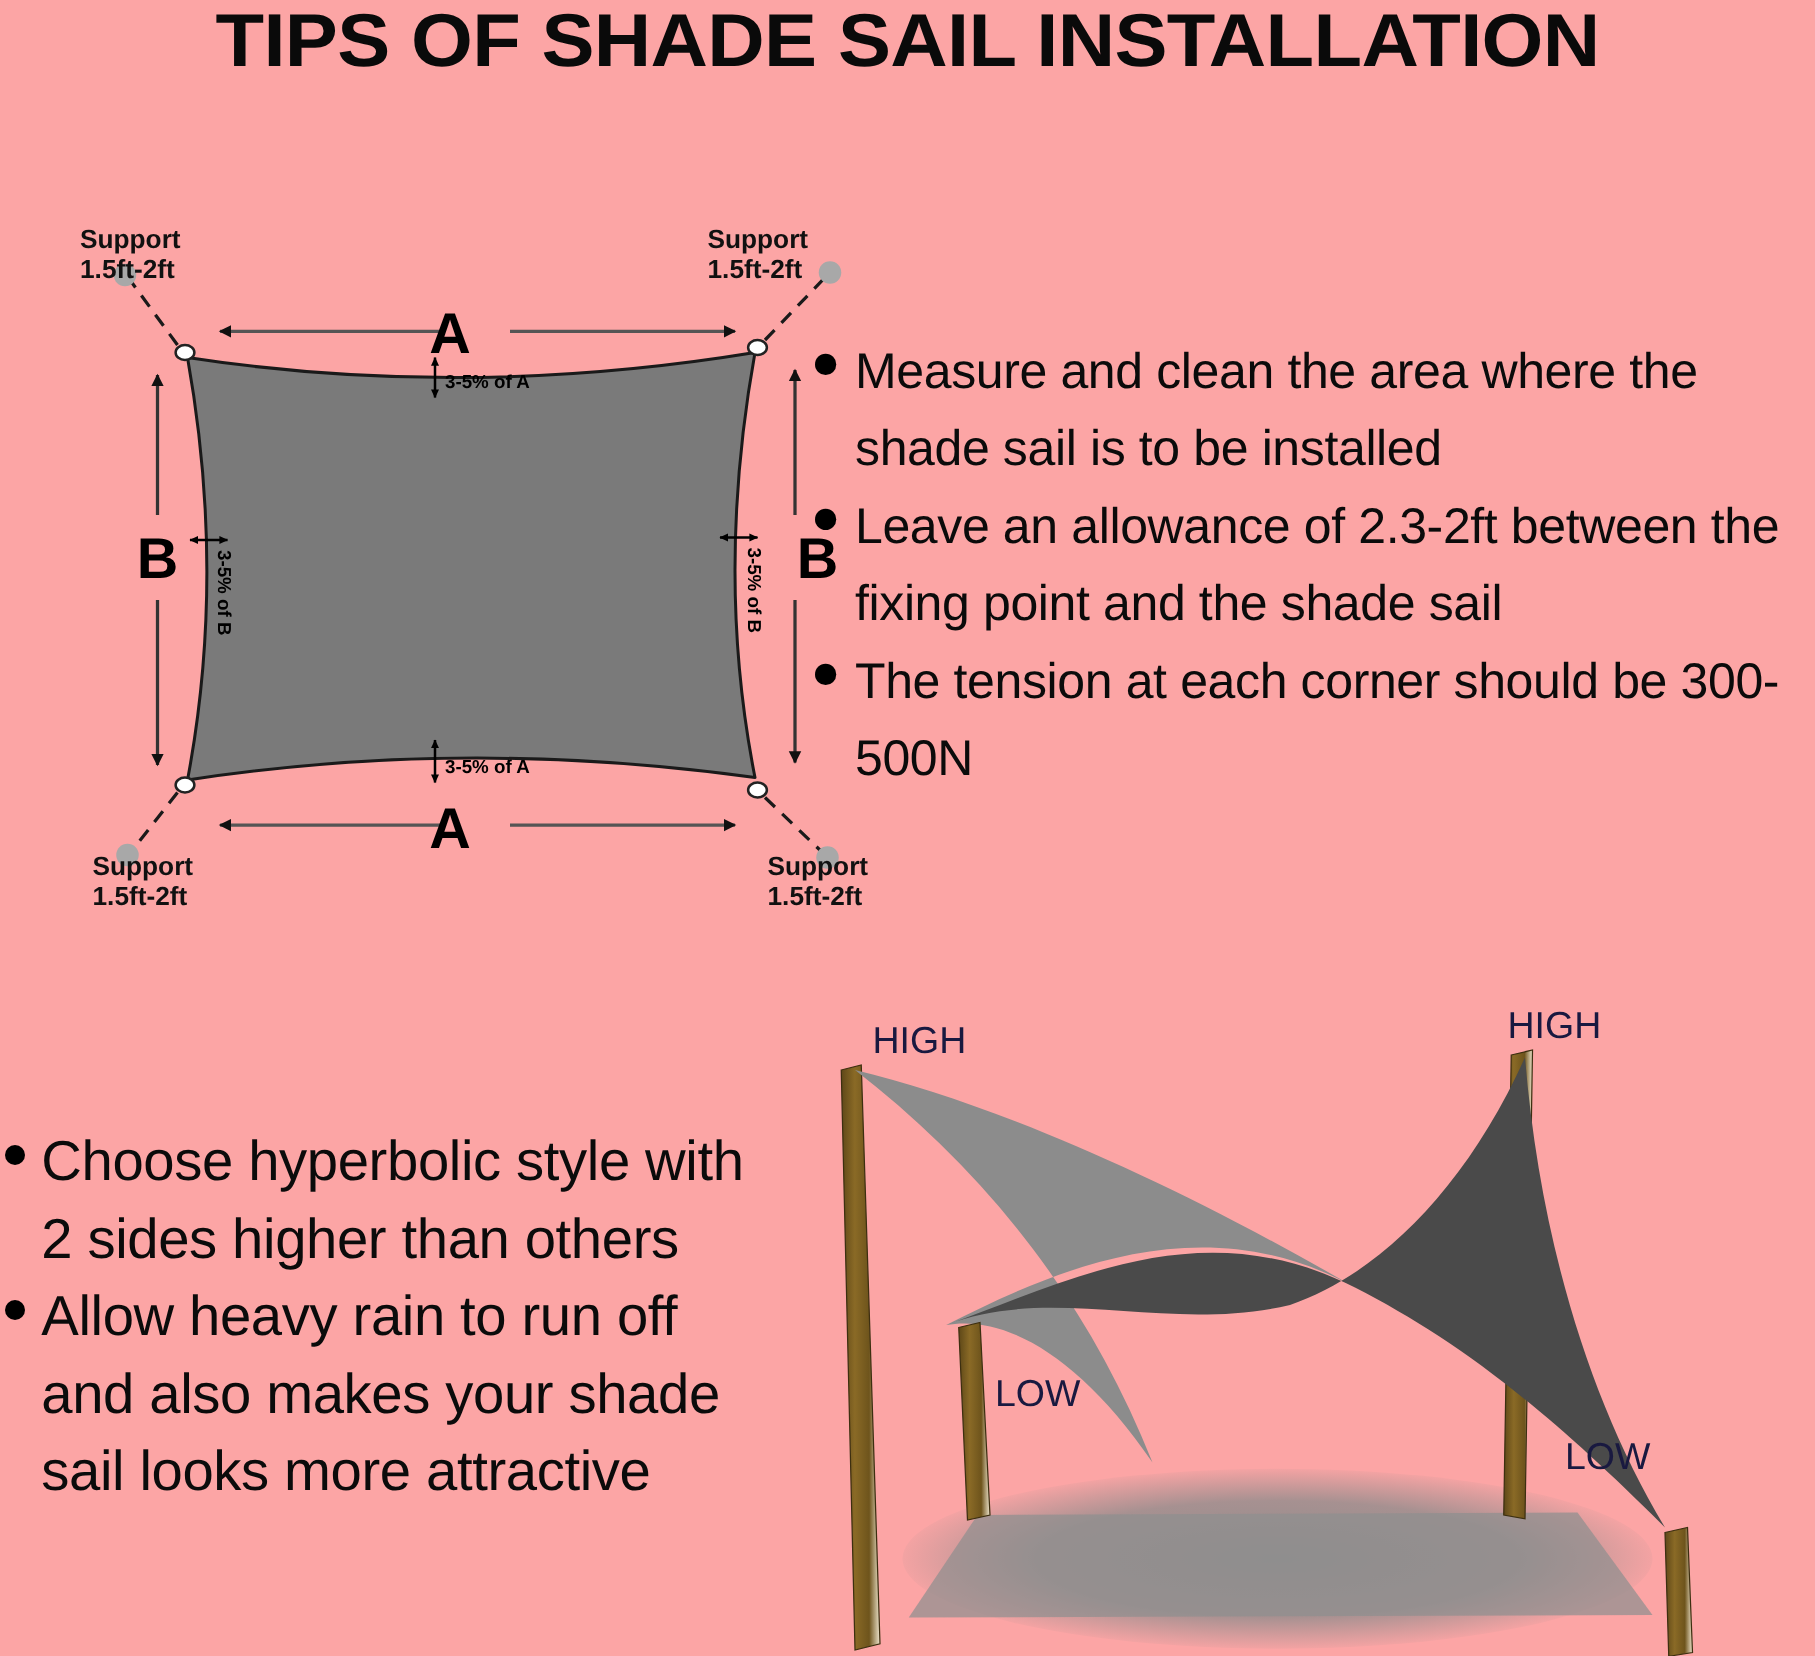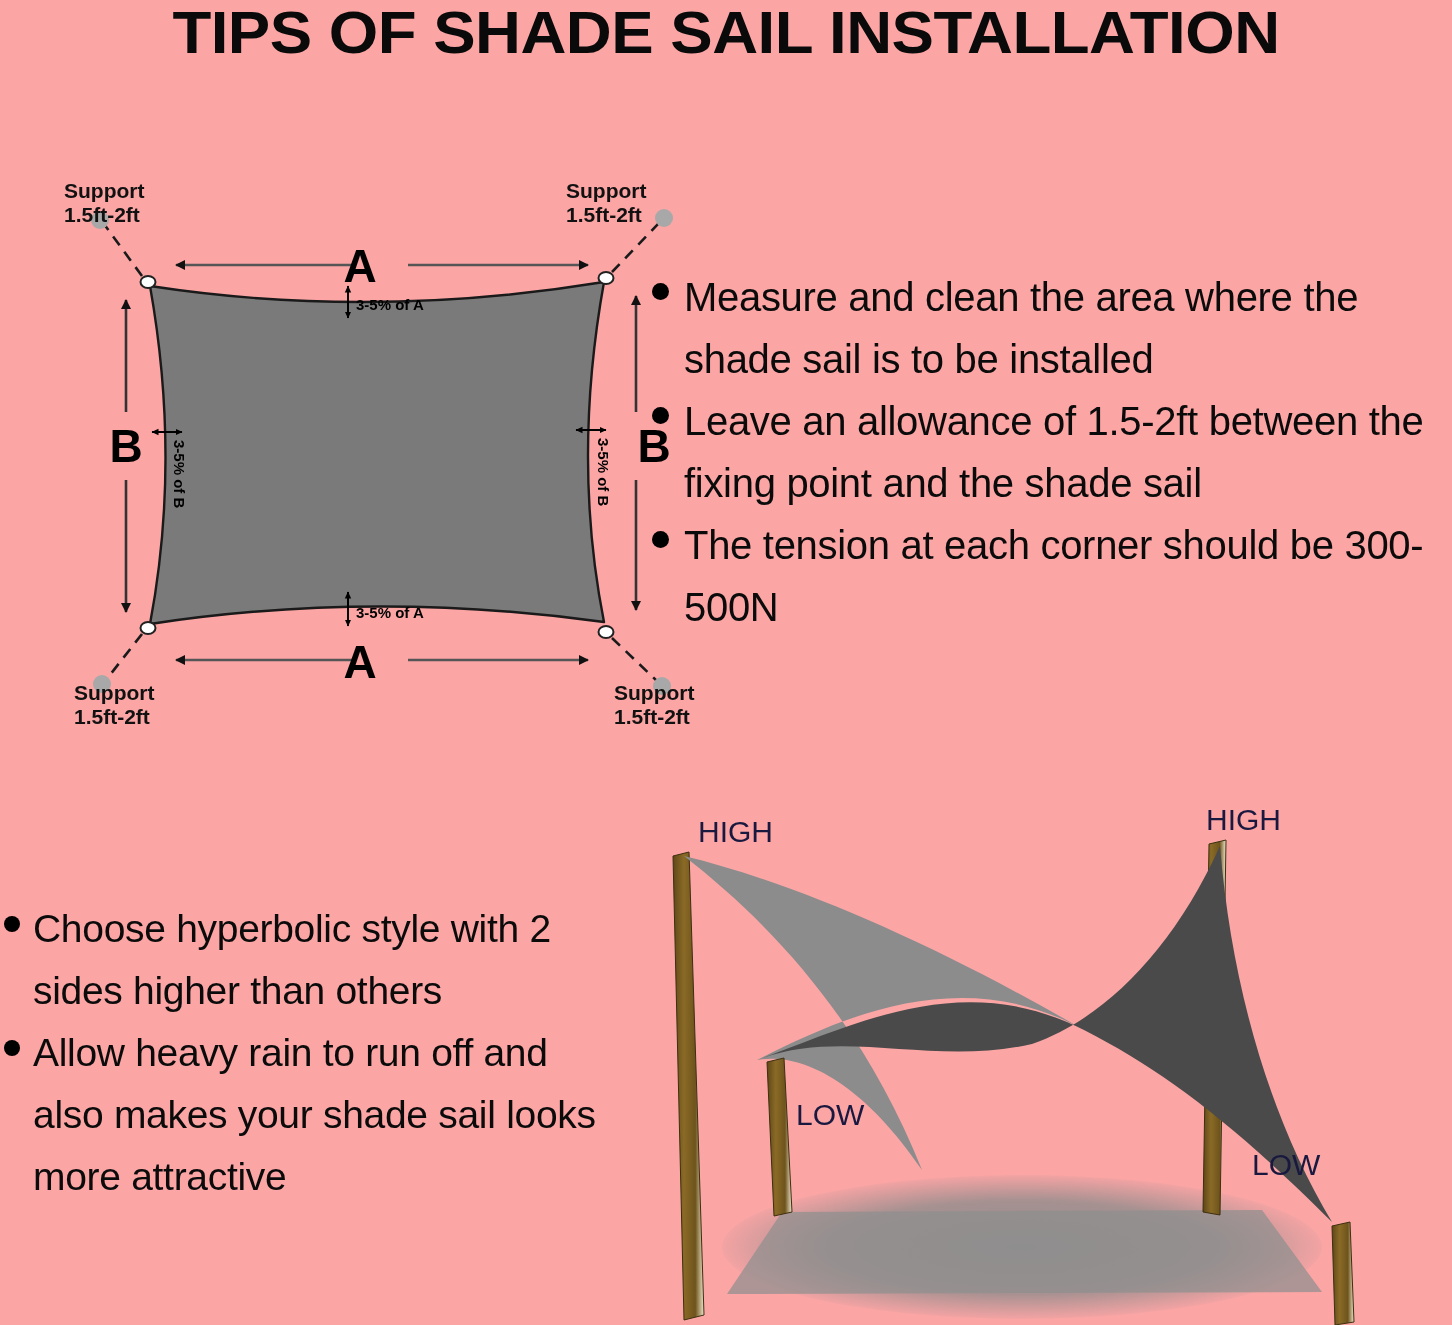--- a/index.html
+++ b/index.html
@@ -83,21 +83,21 @@
     margin-top:17px;
     margin-right:15px;
   }
   .bullet-text {
     font-family:"Liberation Sans", sans-serif;
     font-size:40px;
     line-height:62px;
     color:#0b0b0b;
     letter-spacing:-0.3px;
   }
-  #tips-list-bottom .bullet-text { font-size:39px; line-height:62px; }
+  #tips-list-bottom .bullet-text { font-size:45px; line-height:62px; }
   #tips-list-bottom .bullet-dot { width:16px; height:16px; margin-top:18px; margin-right:13px; }
 
   
   #hyper-diagram {
     position:absolute;
     left:632px; top:792px;
     width:780px; height:533px;
   }
   #hyper-diagram svg { display:block; }
   .hl-label {
@@ -222,21 +222,21 @@
     </svg>
   </div>
 
   <div id="tips-list-top">
     <div class="bullet-row">
       <span class="bullet-dot"></span>
       <span class="bullet-text">Measure and clean the area where the shade sail is to be installed</span>
     </div>
     <div class="bullet-row">
       <span class="bullet-dot"></span>
-      <span class="bullet-text">Leave an allowance of 1.5-2ft between the fixing point and the shade sail</span>
+      <span class="bullet-text">Leave an allowance of 2.3-2ft between the fixing point and the shade sail</span>
     </div>
     <div class="bullet-row">
       <span class="bullet-dot"></span>
       <span class="bullet-text">The tension at each corner should be 300-500N</span>
     </div>
   </div>
 
   <div id="tips-list-bottom">
     <div class="bullet-row">
       <span class="bullet-dot"></span>

